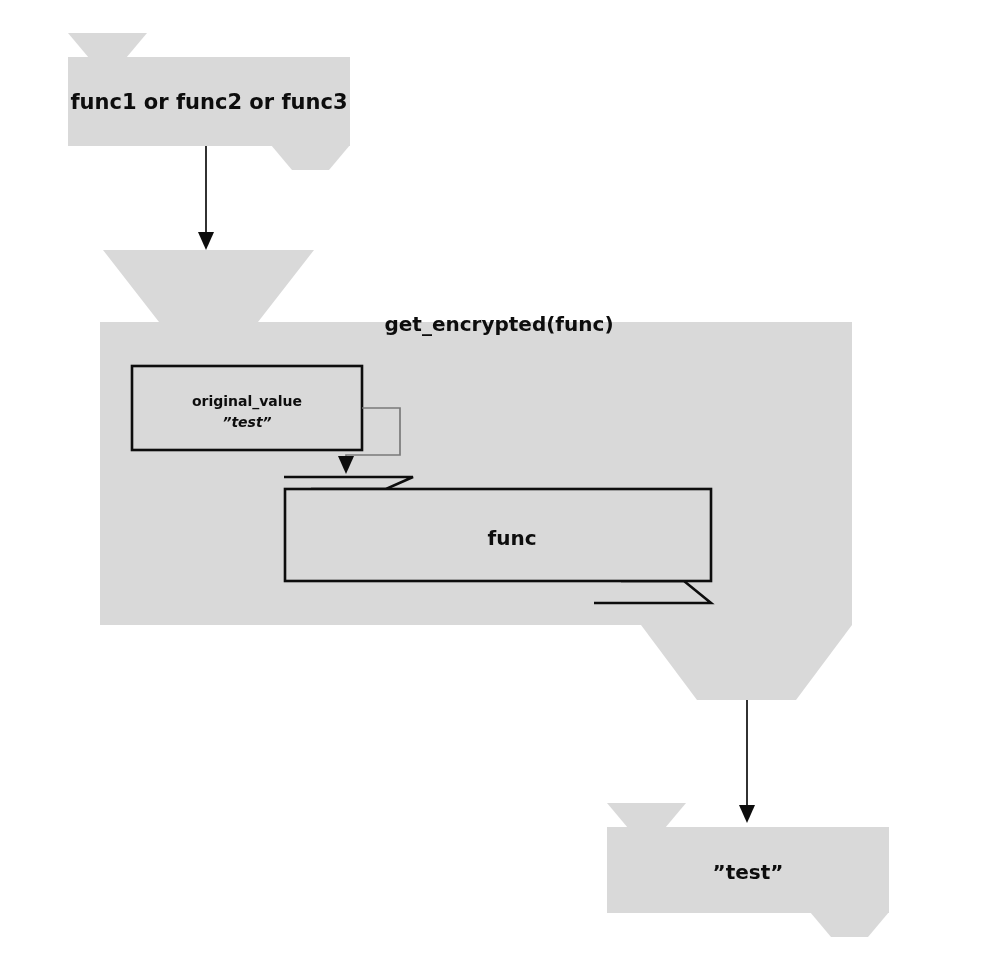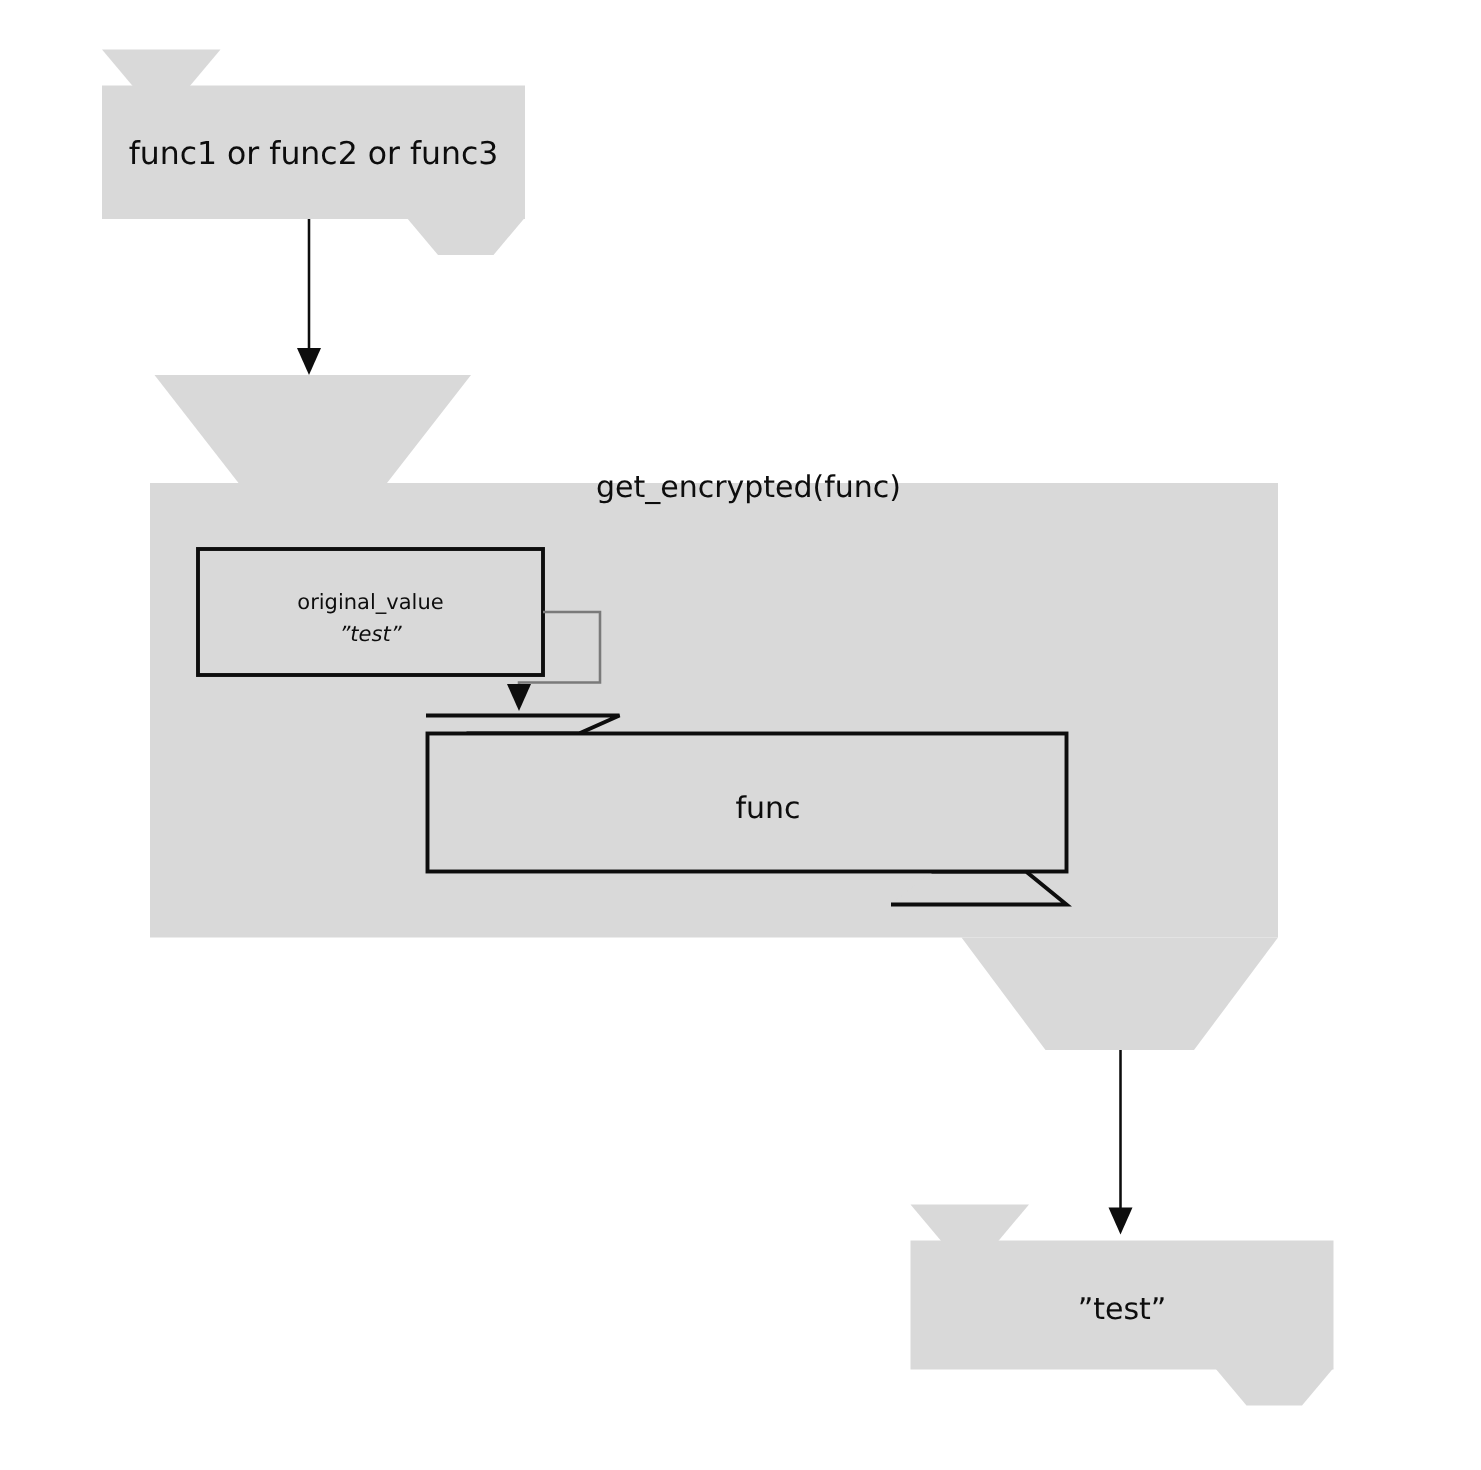--- a/index.html
+++ b/index.html
@@ -9,20 +9,21 @@
   }
   body {
     font-family: "DejaVu Sans", "Liberation Sans", sans-serif;
   }
   #canvas {
     position: relative;
     width: 987px;
     height: 980px;
     background: #ffffff;
     overflow: hidden;
+    font-weight: bold;
   }
   #diagram-svg {
     position: absolute;
     left: 0;
     top: 0;
     width: 987px;
     height: 980px;
     display: block;
   }
   .label-text {

